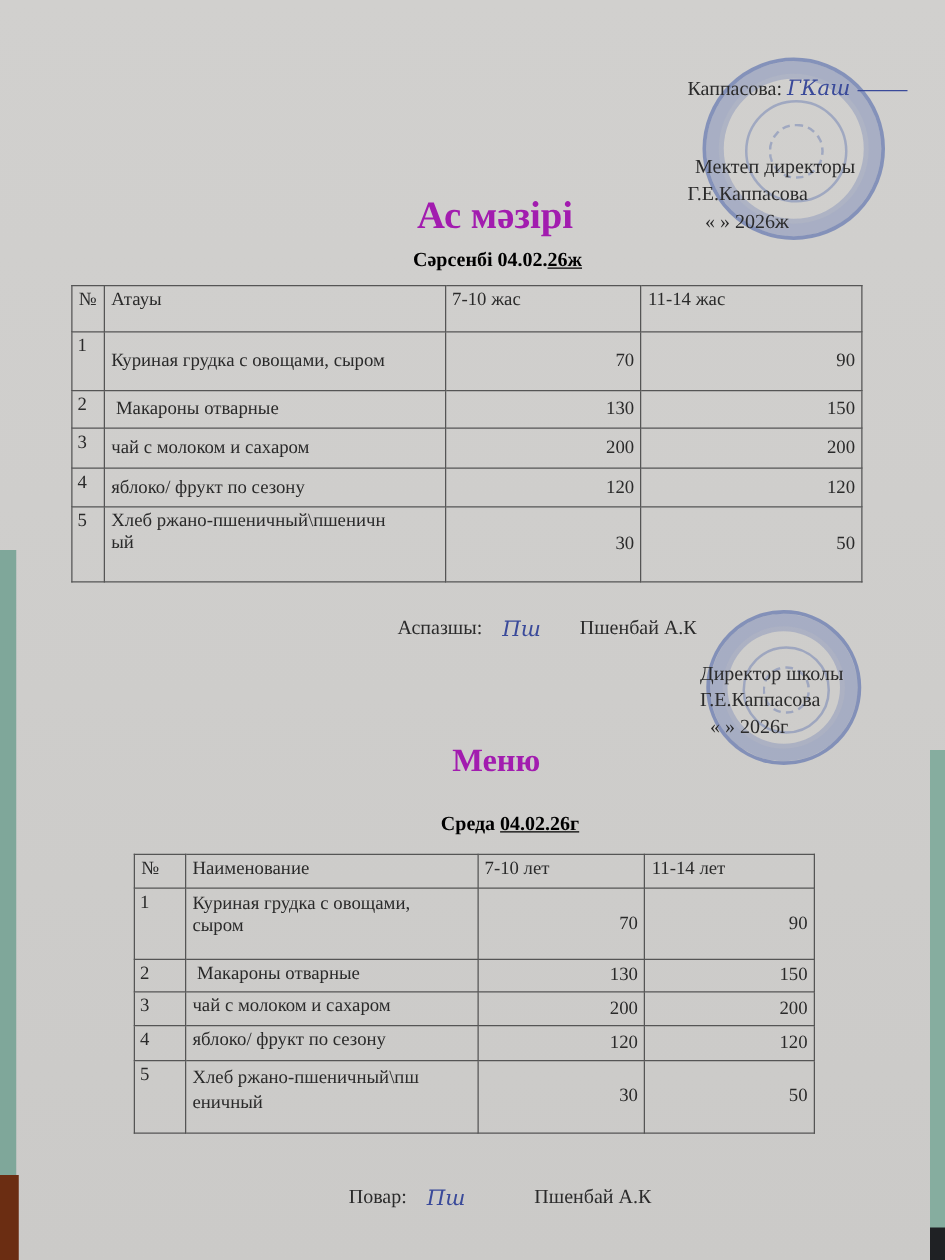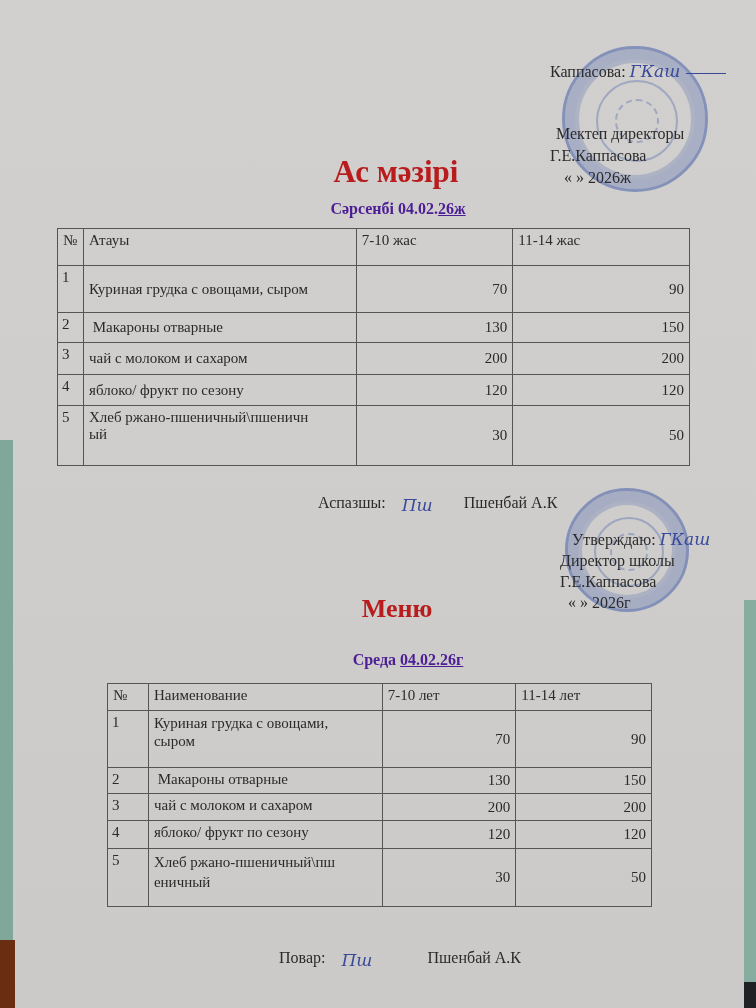--- a/index.html
+++ b/index.html
@@ -26,22 +26,22 @@
   .stamp .inner {
     position:absolute; left:22%; top:22%; width:56%; height:56%; border-radius:50%;
     border:2px solid rgba(70,95,170,0.35);
   }
   .stamp .core {
     position:absolute; left:36%; top:36%; width:28%; height:28%; border-radius:50%;
     border:2px dashed rgba(70,95,170,0.35);
   }
   .approve { font-size:16px; line-height:22px; color:#2b2b2b; }
   .sig { font-family:"DejaVu Serif", serif; font-style:italic; color:#3a4a9a; font-size:17px; }
-  .title { font-weight:bold; font-size:31px; color:#b91c1c; transform:translateX(-50%); }
-  .subtitle { font-weight:bold; font-size:16px; color:#4c1d95; transform:translateX(-50%); }
+  .title { font-weight:bold; font-size:31px; color:#a21caf; transform:translateX(-50%); }
+  .subtitle { font-weight:bold; font-size:16px; color:#000000; transform:translateX(-50%); }
   .u { text-decoration:underline; }
   table.menu {
     position:absolute; border-collapse:collapse; font-size:15px; color:#2a2a2a;
   }
   table.menu td {
     border:1.3px solid #555; vertical-align:top; padding:3px 5px; box-sizing:border-box;
   }
   table.menu td.num { text-align:left; padding-left:4px; }
   table.menu td.val { text-align:right; vertical-align:middle; }
   table.menu td.name { vertical-align:middle; }
@@ -130,24 +130,20 @@
   <span class="sig sigline">Пш</span>
   <span>Пшенбай А.К</span>
 </div>
 
 <div class="stamp" style="left:565px;top:488px;width:118px;height:118px;">
   <div class="inner"></div>
     <div class="core"></div>
 </div>
 
 <div class="abs approve" style="left:560px;top:529px;line-height:21px;">
-  <div style="padding-left:12px;">
-    <span>Утверждаю:</span>
-    <span class="sig">ГКаш</span>
-  </div>
   <div>Директор школы</div>
   <div>Г.Е.Каппасова</div>
   <div style="padding-left:8px;">«   »    2026г</div>
 </div>
 
 <div class="abs title" style="left:397px;top:594px;font-size:26px;">Меню</div>
 <div class="abs subtitle" style="left:408px;top:651px;">
   <span>Среда </span><span class="u">04.02.26г</span>
 </div>
 

